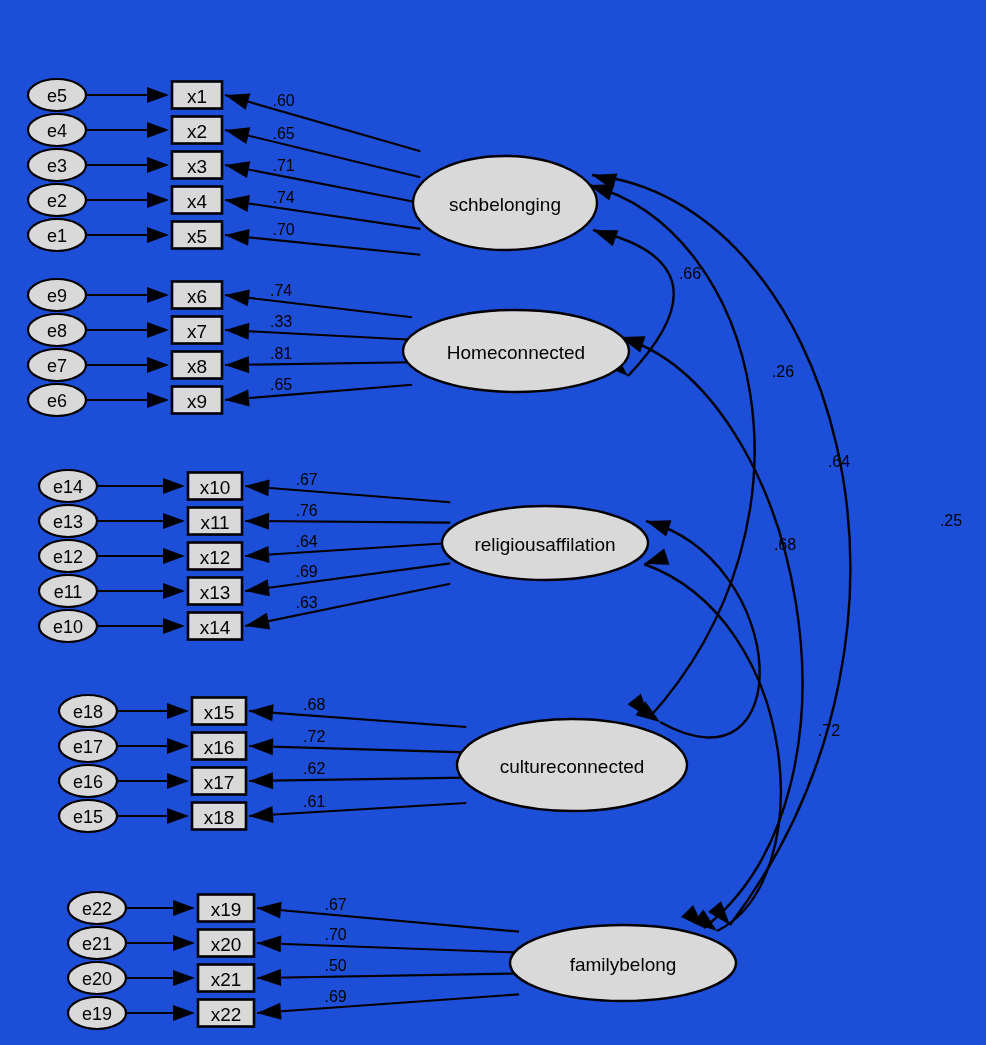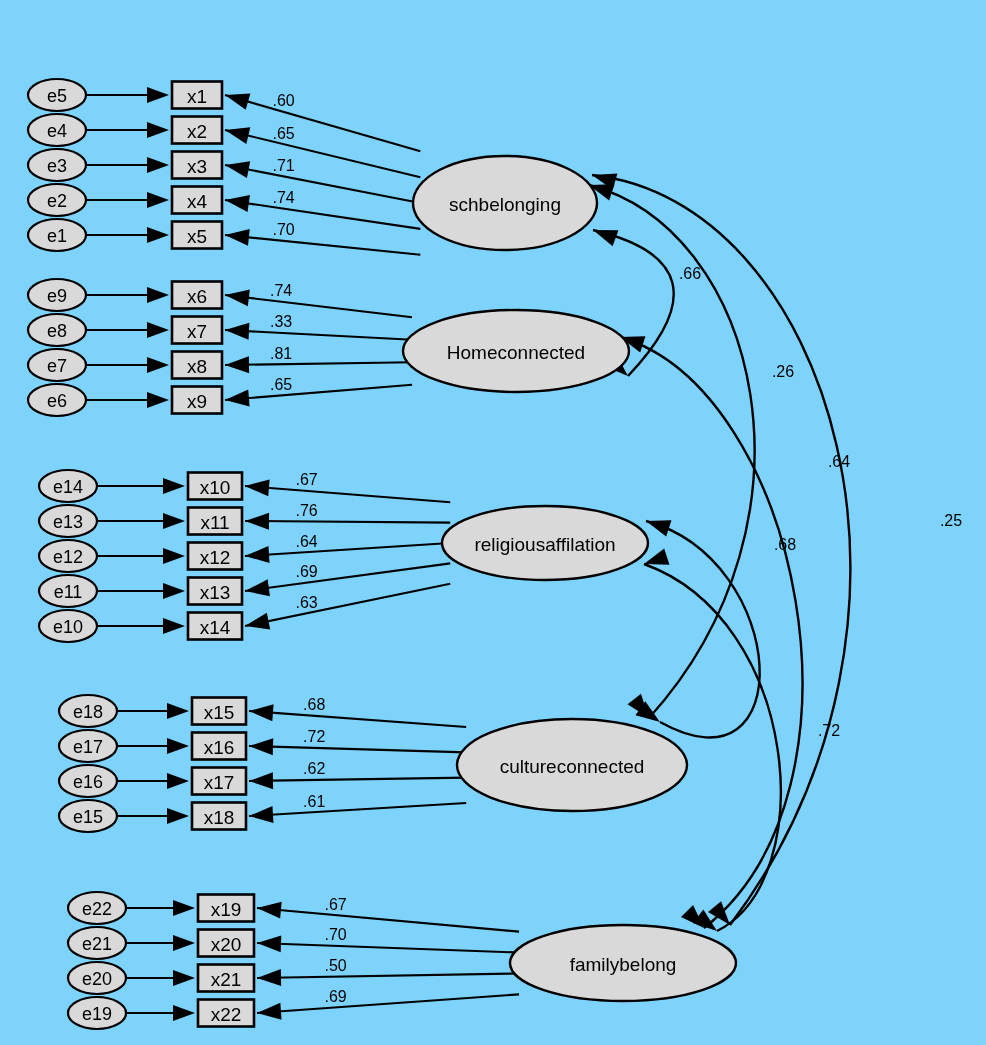--- a/index.html
+++ b/index.html
@@ -7,21 +7,21 @@
     padding: 0;
     background: #ffffff;
   }
   body {
     font-family: "Liberation Sans", sans-serif;
   }
   #diagram-root {
     position: relative;
     width: 986px;
     height: 1045px;
-    background: #7dd3fc;
+    background: #1d4ed8;
     overflow: hidden;
   }
   svg#sem-svg {
     display: block;
     width: 986px;
     height: 1045px;
   }
   .node-shape {
     fill: #d9d9d9;
     stroke: #000000;

